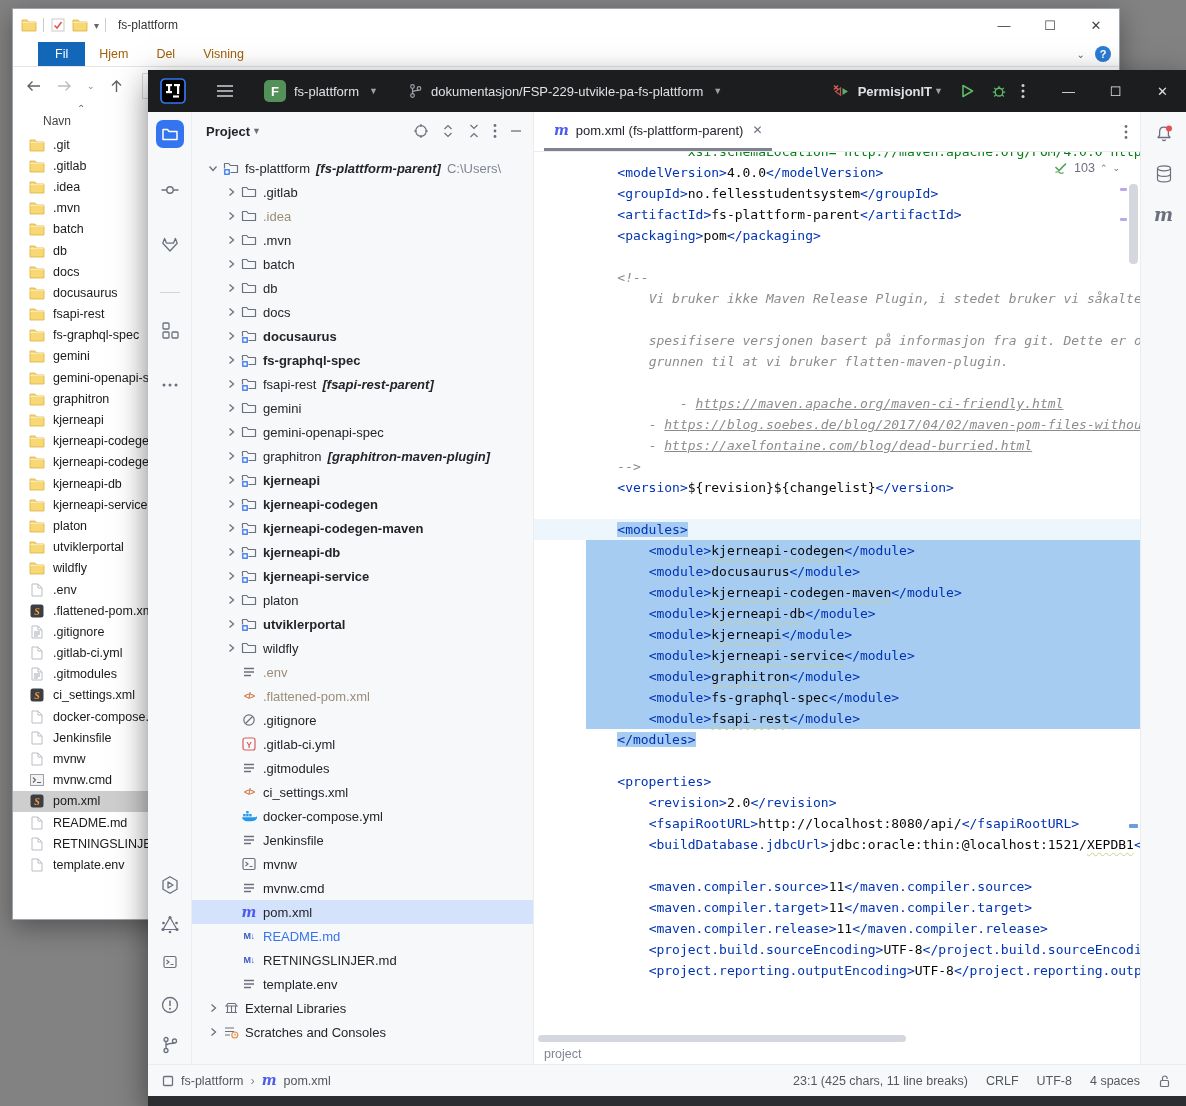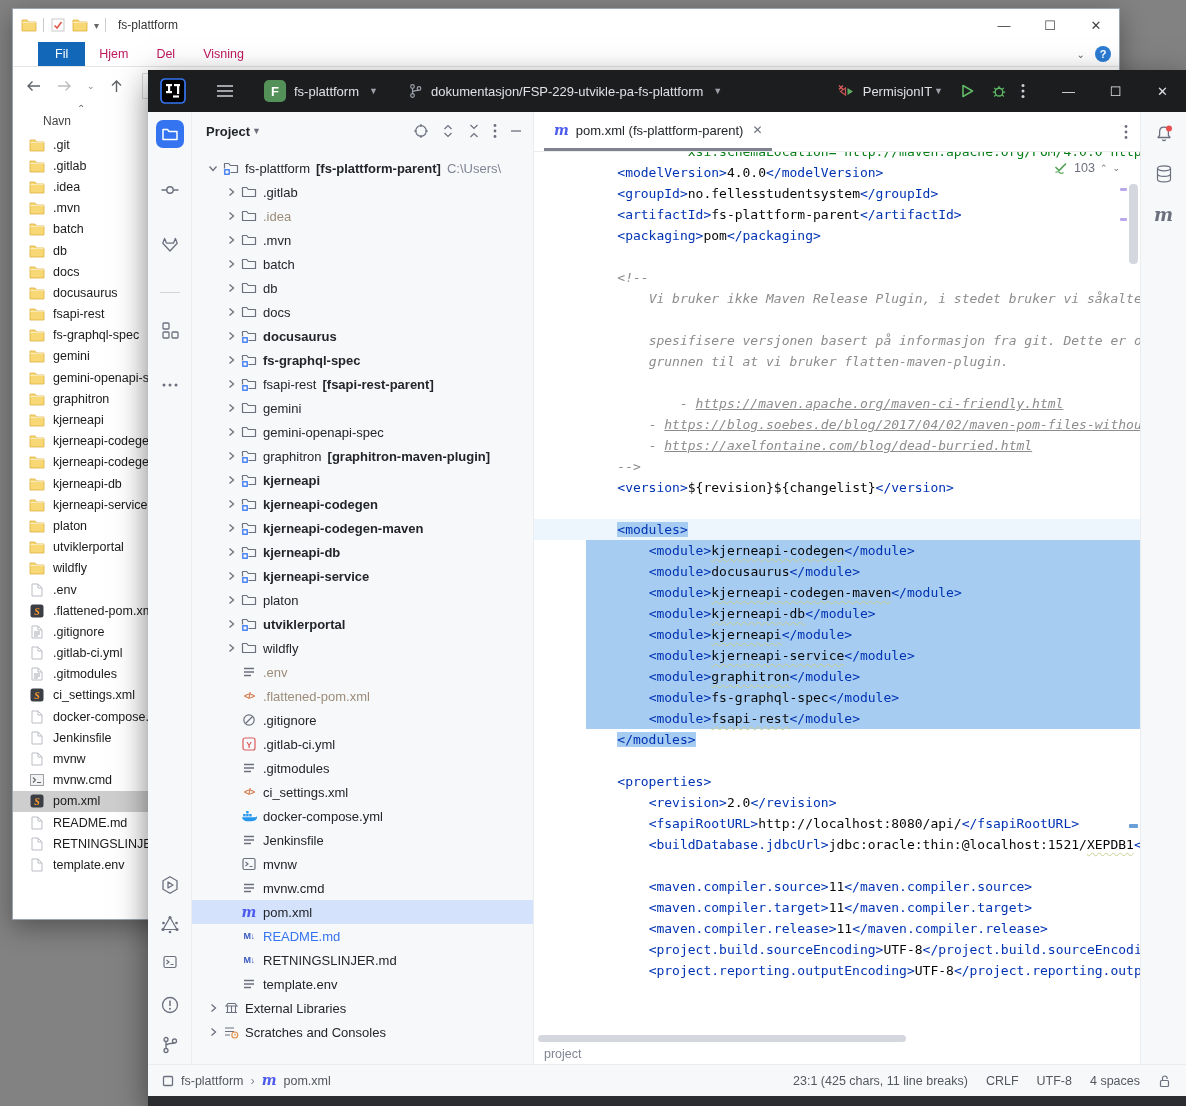--- a/index.html
+++ b/index.html
@@ -10,21 +10,21 @@
   
   .explorer { position:absolute; left:12px; top:8px; width:1108px; height:912px;
     background:#fff; border:1px solid #99a3ad; box-shadow:0 8px 24px rgba(0,0,0,.35); }
   .ex-title { position:relative; height:32px; display:flex; align-items:center; padding-left:8px; gap:6px; }
   .ex-title-text { font-size:12px; color:#333; margin-left:6px; }
   .ex-pipe { width:1px; height:14px; background:#ccc; }
   .ex-controls { position:absolute; right:0; top:0; height:32px; display:flex; }
   .ex-ctrl { width:46px; height:32px; display:flex; align-items:center; justify-content:center;
     color:#444; font-size:13px; }
   .ex-ribbon { height:26px; display:flex; align-items:flex-end; border-bottom:1px solid #e5e5e5; position:relative; }
-  .ex-tab { height:24px; padding:0 14px; font-size:12.5px; color:#be185d; display:flex; align-items:center; }
+  .ex-tab { height:24px; padding:0 14px; font-size:12.5px; color:#a16207; display:flex; align-items:center; }
   .ex-tab.active { background:#1267b8; color:#fff; padding:0 17px; }
   .ex-ribbon-right { position:absolute; right:8px; bottom:4px; display:flex; align-items:center; gap:10px; }
   .ex-help { width:16px; height:16px; border-radius:50%; background:#2b7cd3; color:#fff; font-size:11px;
     font-weight:bold; display:flex; align-items:center; justify-content:center; }
   .ex-chev { color:#666; font-size:10px; }
   .ex-toolbar { height:37px; display:flex; align-items:center; gap:14px; padding-left:12px; }
   .ex-addr { display:flex; align-items:center; gap:6px; border:1px solid #d9d9d9; height:26px; padding:0 6px;
     margin-left:4px; min-width:46px; }
   .ex-header { position:absolute; left:30px; top:105px; font-size:12px; color:#444; }
   .ex-sort { position:absolute; left:64px; top:94px; font-size:10px; color:#666; }
@@ -55,21 +55,21 @@
   .panel-head { height:38px; display:flex; align-items:center; padding:0 10px 0 14px; }
   .panel-title { font-size:13px; font-weight:600; color:#22252a; }
   .panel-head .tb-chev { color:#6c707e; }
   .panel-actions { margin-left:auto; display:flex; align-items:center; gap:12px; }
   .tree { position:absolute; left:0; top:38px; right:0; bottom:0; padding-top:6px; }
   .tree-row { height:24px; display:flex; align-items:center; font-size:13px; color:#22252a; white-space:nowrap; overflow:hidden; }
   .tree-row.selected { background:#d5e2fc; }
   .tr-chev { width:18px; flex:none; display:flex; justify-content:center; }
   .tr-ico { width:18px; flex:none; display:flex; justify-content:center; align-items:center; margin-right:5px; }
   .tr-label.bold { font-weight:700; }
-  .tr-bracket { font-weight:700; margin-left:6px; }
+  .tr-bracket { font-weight:700; margin-left:6px;font-style:italic; }
   .tr-path { color:#818594; margin-left:6px; }
   .tree-row.muted .tr-label { color:#9b8d79; }
   .tree-row.blue .tr-label { color:#3574f0; }
 
   .editor { position:absolute; left:386px; top:0; right:46px; bottom:0; background:#fff; }
   .tabbar { position:relative; height:40px; border-bottom:1px solid #ebecf0; display:flex; align-items:flex-end; padding-left:10px; background:#fff; }
   .tab { height:39px; display:flex; align-items:center; gap:7px; padding:0 10px; border-bottom:3px solid #7e828c; font-size:13px; color:#22252a; }
   .tab-close { color:#6c707e; font-size:12px; margin-left:2px; }
   .tab-kebab { position:absolute; right:12px; top:12px; }
   .code { position:absolute; left:0; top:40px; width:100%; height:892px; overflow:hidden;
@@ -531,21 +531,21 @@
     <span class="tb-label">dokumentasjon/FSP-229-utvikle-pa-fs-plattform</span>
     <span class="tb-chev">▼</span>
     <div class="ij-title-right">
       <span>
           <svg width="19" height="15">
             <path d="M8.5 4L3.5 7.5 8.5 11z" fill="none" stroke="#c75450" stroke-width="1.2"></path>
             <path d="M10.5 4l5.5 3.5-5.5 3.5z" fill="#5fad65"></path>
             <path d="M2 1.5l4 4M6 1.5l-4 4" stroke="#db5c5c" stroke-width="1.4"></path>
           </svg>
         </span>
-      <span class="tb-label" style="margin-left:7px;">PermisjonIT</span>
+      <span class="tb-label" style="margin-left:7px;font-weight:bold;">PermisjonIT</span>
       <span class="tb-chev">▼</span>
       <span style="width:16px;"></span>
       <span>
           <svg width="16" height="16">
             <path d="M4 2.5L13.5 8 4 13.5z" fill="none" stroke="#5fb865" stroke-width="1.6" stroke-linejoin="round"></path>
           </svg>
         </span>
       <span style="width:16px;"></span>
       <span>
           <svg width="16" height="16">

